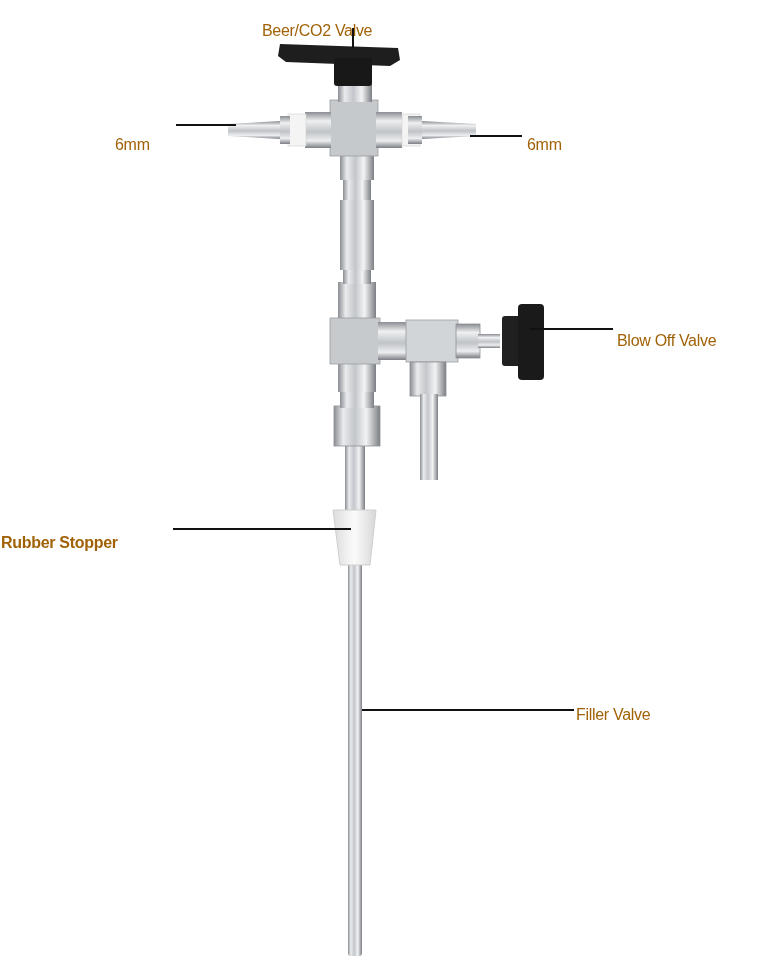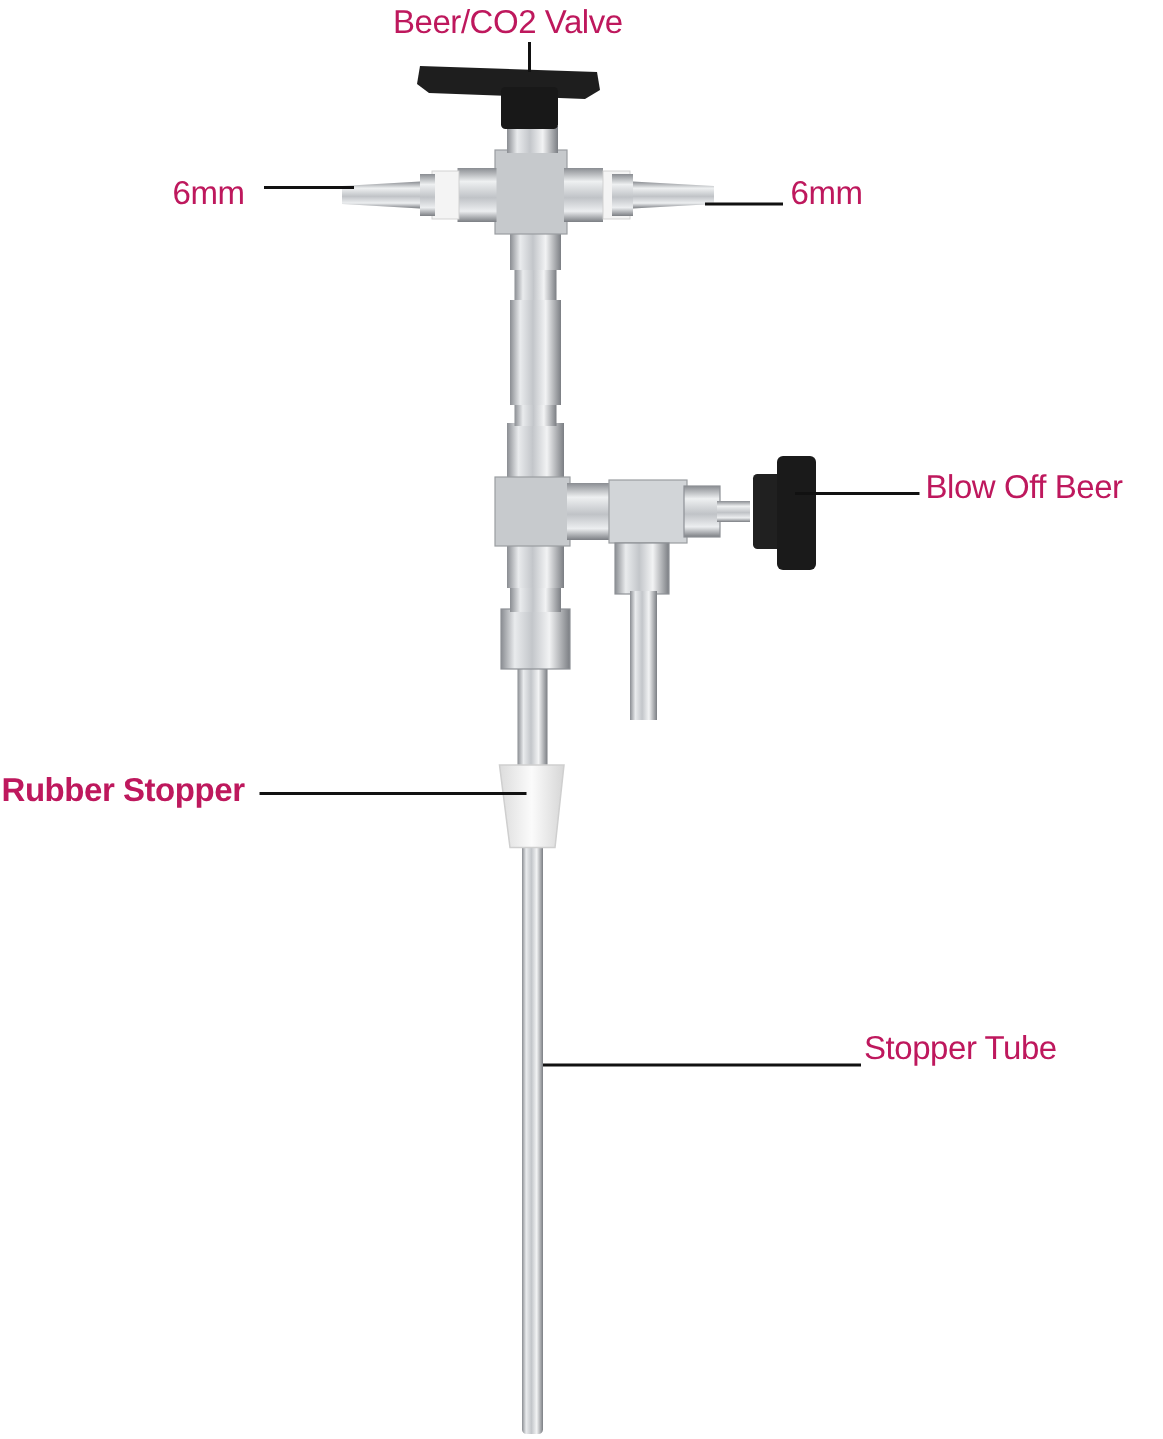--- a/index.html
+++ b/index.html
@@ -1,17 +1,17 @@
 <!DOCTYPE html>
 <html><head>
 <meta charset="utf-8">
 <style>
   html,body{margin:0;padding:0;background:#ffffff;}
   body{width:775px;height:959px;position:relative;overflow:hidden;font-family:"Liberation Sans",sans-serif;}
-  .label{position:absolute;font-size:22px;color:#be185d;white-space:nowrap;letter-spacing:-0.3px;}
+  .label{position:absolute;font-size:16px;color:#a16207;white-space:nowrap;letter-spacing:-0.3px;margin-top:20px;}
   .leader{position:absolute;height:1.5px;background:#111;}
   .vleader{position:absolute;width:1.5px;background:#111;}
   svg{position:absolute;left:0;top:0;}
 </style>
 </head>
 <body>
 
 <svg width="775" height="959" viewBox="0 0 775 959">
   <defs>
     <linearGradient id="steelV" x1="0" x2="1" y1="0" y2="0">
@@ -99,20 +99,20 @@
 
 <div class="label" style="left:262px;top:2px;">Beer/CO2 Valve</div>
 <div class="vleader" style="left:352px;top:28px;height:20px;"></div>
 
 <div class="label" style="left:115px;top:116px;">6mm</div>
 <div class="leader" style="left:176px;top:124px;width:60px;"></div>
 
 <div class="label" style="left:527px;top:116px;">6mm</div>
 <div class="leader" style="left:470px;top:135px;width:52px;"></div>
 
-<div class="label" style="left:617px;top:312px;">Blow Off Beer</div>
+<div class="label" style="left:617px;top:312px;">Blow Off Valve</div>
 <div class="leader" style="left:530px;top:328px;width:83px;"></div>
 
 <div class="label" style="left:1px;top:514px;font-weight:bold;">Rubber Stopper</div>
 <div class="leader" style="left:173px;top:528px;width:178px;"></div>
 
-<div class="label" style="left:576px;top:686px;">Stopper Tube</div>
+<div class="label" style="left:576px;top:686px;">Filler Valve</div>
 <div class="leader" style="left:362px;top:709px;width:212px;"></div>
 
 </body></html>

